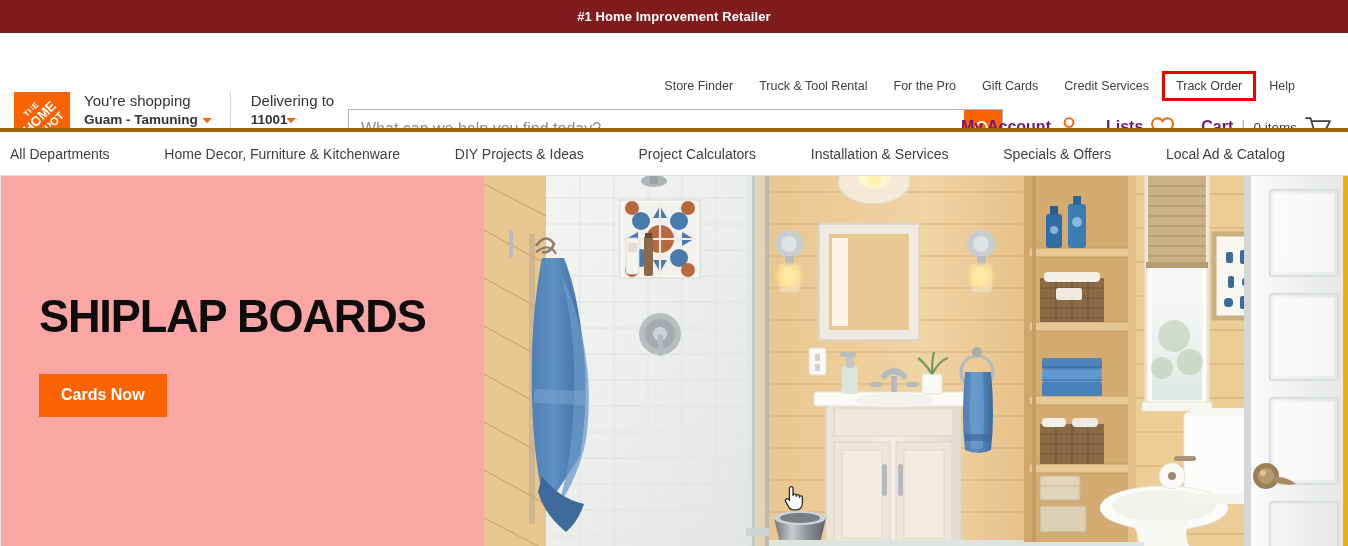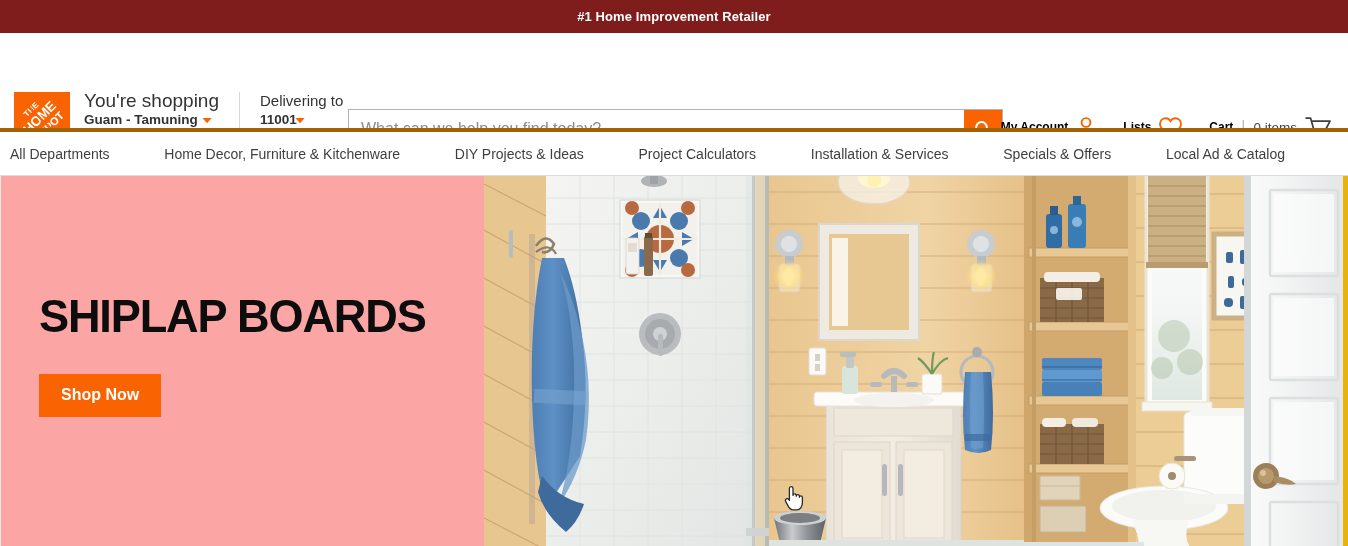--- a/index.html
+++ b/index.html
@@ -74,21 +74,21 @@
   }
   .logo svg { display: block; }
 
   .store-info {
     margin-left: 14px;
     padding-right: 20px;
     border-right: 1px solid #d6d6d6;
     height: 56px;
   }
   .store-line1 {
-    font-size: 19px;
+    font-size: 15px;
     color: #333333;
     line-height: 18px;
   }
   .store-line2 {
     font-size: 13.5px;
     font-weight: 700;
     color: #333333;
     line-height: 19px;
     display: flex;
     align-items: center;
@@ -179,23 +179,23 @@
     gap: 26px;
   }
   .acct-item {
     display: flex;
     align-items: center;
     gap: 7px;
     text-decoration: none;
     white-space: nowrap;
   }
   .acct-label {
-    font-size: 12px;
+    font-size: 16px;
     font-weight: 700;
-    color: #000000;
+    color: #701a75;
   }
   .acct-sub {
     font-size: 13.5px;
     font-weight: 400;
     color: #444444;
   }
   .divider-pipe { color: #b9b9b9; font-weight: 400; margin: 0 1px; }
 
   
   .main-nav {
@@ -286,20 +286,29 @@
 </style>
 </head>
 <body>
 
 <div class="promo-bar">
   <span>#1 Home Improvement Retailer</span>
 </div>
 
 <div class="header">
 
+  <div class="util-nav">
+    <a class="util-link" href="#">Store Finder</a>
+    <a class="util-link" href="#">Truck &amp; Tool Rental</a>
+    <a class="util-link" href="#">For the Pro</a>
+    <a class="util-link" href="#">Gift Cards</a>
+    <a class="util-link" href="#">Credit Services</a>
+    <a class="util-link boxed" href="#">Track Order</a>
+    <a class="util-link" href="#">Help</a>
+  </div>
 
   <div class="logo-block">
 
     <div class="logo">
       <svg width="56" height="56" viewBox="0 0 56 56" aria-hidden="true">
         <rect x="0" y="0" width="56" height="56" fill="#f96302"></rect>
         <g transform="rotate(-45 28 28)" fill="#ffffff">
           <text x="28" y="15.5" font-family="Liberation Sans, sans-serif" font-size="8" font-weight="700" text-anchor="middle" letter-spacing="0.4">THE</text>
           <text x="28" y="29" font-family="Liberation Sans, sans-serif" font-size="13.5" font-weight="700" text-anchor="middle" letter-spacing="-0.2">HOME</text>
           <text x="28" y="41.5" font-family="Liberation Sans, sans-serif" font-size="11" font-weight="700" text-anchor="middle" letter-spacing="-0.1">DEPOT</text>
@@ -394,21 +403,21 @@
   <a class="nav-item" href="#">Specials &amp; Offers</a>
   <div class="nav-spacer"></div>
   <a class="nav-item" href="#">Local Ad &amp; Catalog</a>
   <div style="width:63px"></div>
 </div>
 
 <div class="hero">
 
   <div class="hero-text">
     <div class="hero-h1">SHIPLAP BOARDS</div>
-    <button class="hero-cta">Shop Now</button>
+    <button class="hero-cta">Cards Now</button>
   </div>
 
   <div class="hero-photo">
     <svg width="865" height="376" viewBox="0 0 865 376" aria-hidden="true">
       <defs>
         <linearGradient id="shipWall" x1="0" y1="0" x2="1" y2="0">
           <stop offset="0%" stop-color="#e9c68f"></stop>
           <stop offset="55%" stop-color="#f0d4a4"></stop>
           <stop offset="100%" stop-color="#e3bb81"></stop>
         </linearGradient>

